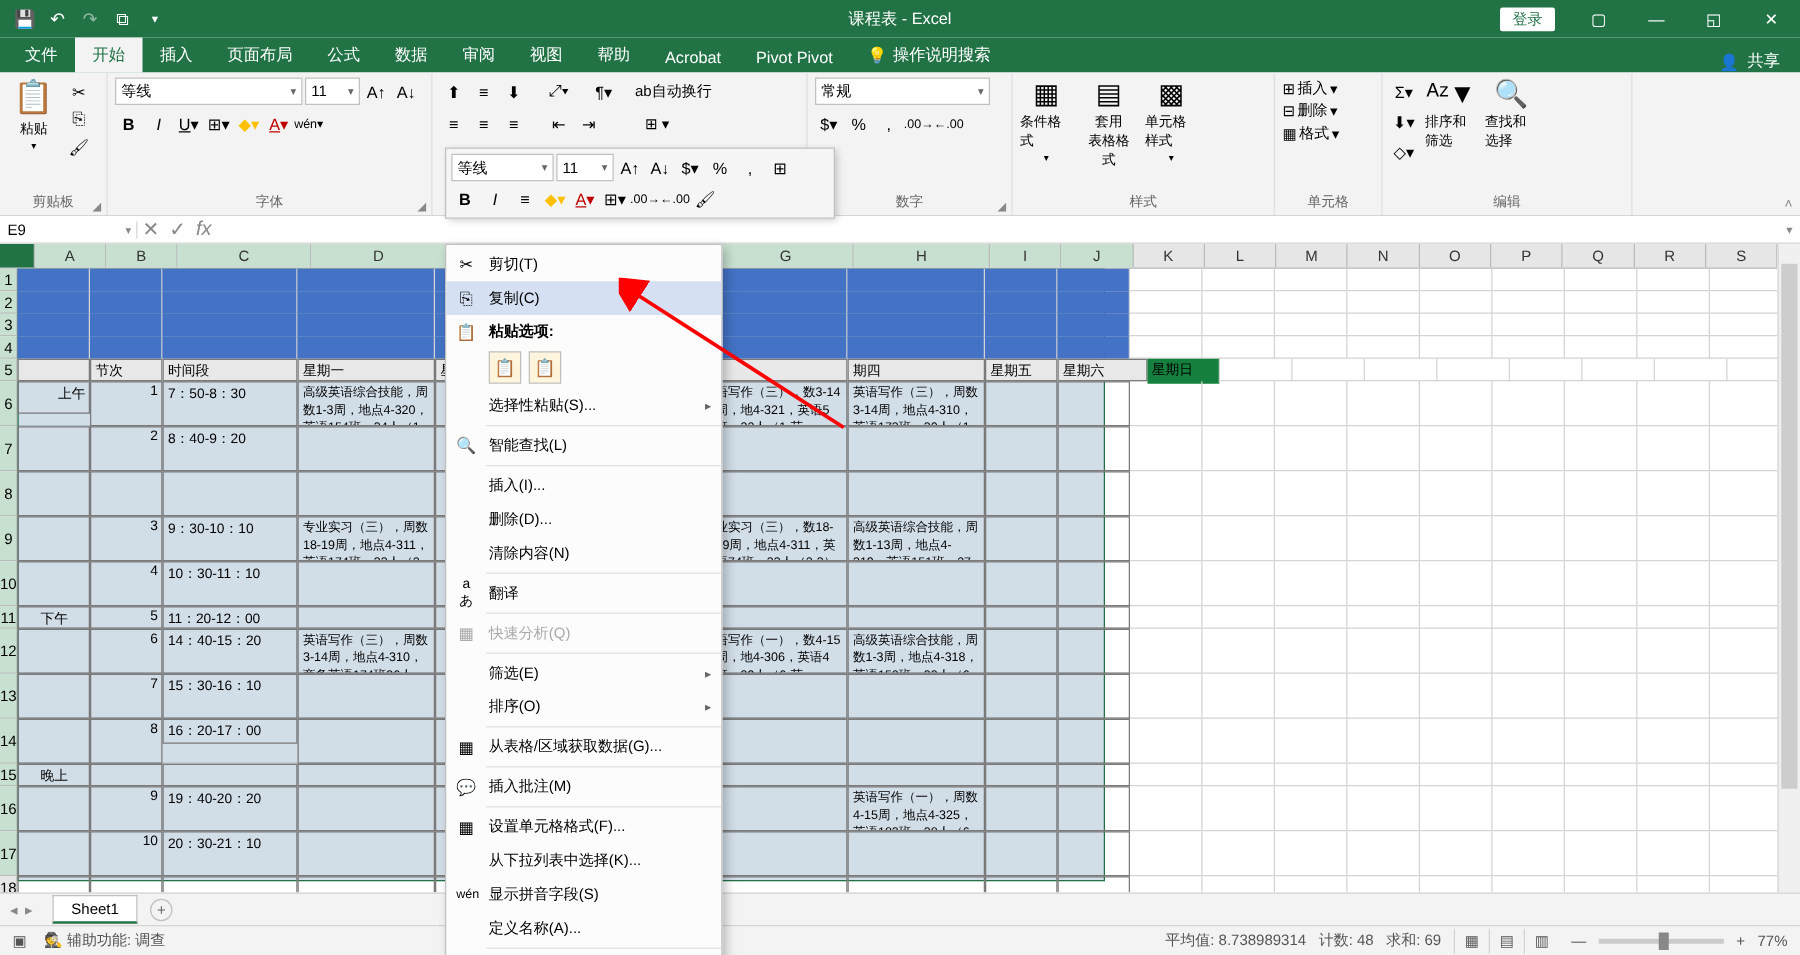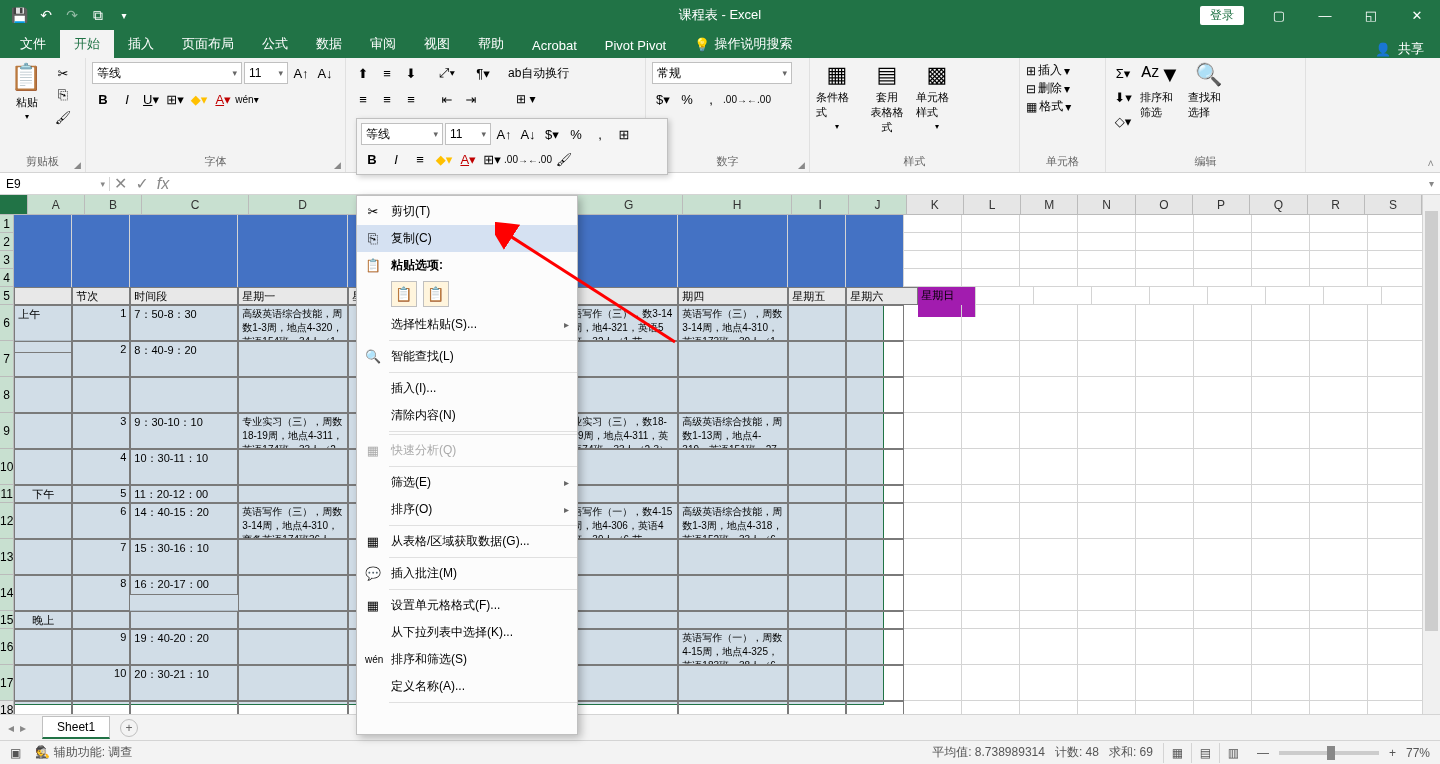--- a/index.html
+++ b/index.html
@@ -480,32 +480,32 @@
           <div class="cell thick-border" style="width: 58px; height: 18px; background: rgb(232, 232, 232);"></div>
           <div class="cell thick-border" style="width: 58px; height: 18px; background: rgb(232, 232, 232);">节次</div>
           <div class="cell thick-border" style="width: 108px; height: 18px; background: rgb(232, 232, 232);">时间段</div>
           <div class="cell thick-border" style="width: 110px; height: 18px; background: rgb(232, 232, 232);">星期一</div>
           <div class="cell thick-border" style="width: 110px; height: 18px; background: rgb(232, 232, 232);">星</div>
           <div class="cell thick-border" style="width: 110px; height: 18px; background: rgb(232, 232, 232);"></div>
           <div class="cell thick-border" style="width: 110px; height: 18px; background: rgb(232, 232, 232);"></div>
           <div class="cell thick-border" style="width: 110px; height: 18px; background: rgb(232, 232, 232);">期四</div>
           <div class="cell thick-border" style="width: 58px; height: 18px; background: rgb(232, 232, 232);">星期五</div>
           <div class="cell thick-border" style="width: 72px; height: 18px; background: rgb(232, 232, 232);">星期六</div>
-          <div class="cell" style="width: 58px; height: 30px; background: #a21caf; font-family: Liberation Serif, serif;">星期日</div>
+          <div class="cell" style="width: 58px; height: 20px; background: #15803d; font-family: Liberation Serif, serif;">星期日</div>
           <div class="cell" style="width: 58px; height: 18px;"></div>
           <div class="cell" style="width: 58px; height: 18px;"></div>
           <div class="cell" style="width: 58px; height: 18px;"></div>
           <div class="cell" style="width: 58px; height: 18px;"></div>
           <div class="cell" style="width: 58px; height: 18px;"></div>
           <div class="cell" style="width: 58px; height: 18px;"></div>
           <div class="cell" style="width: 58px; height: 18px;"></div>
           <div class="cell" style="width: 58px; height: 18px;"></div>
         </div>
         <div class="row-line" style="height: 36px;">
-          <div class="cell thick-border" style="width: 58px; height: 48px; text-align: left;">上午</div>
+          <div class="cell thick-border" style="width: 58px; height: 26px; text-align: right;">上午</div>
           <div class="cell thick-border" style="width: 58px; height: 36px; text-align: right;">1</div>
           <div class="cell thick-border" style="width: 108px; height: 36px;">7：50-8：30</div>
           <div class="cell thick-border" style="width: 110px; height: 36px; font-size: 10px;">高级英语综合技能，周数1-3周，地点4-320，英语154班，34人（1-</div>
           <div class="cell thick-border" style="width: 110px; height: 36px;"></div>
           <div class="cell thick-border" style="width: 110px; height: 36px;"></div>
           <div class="cell thick-border" style="width: 110px; height: 36px; font-size: 10px;">语写作（三），数3-14周，地4-321，英语5班，32人（1-节</div>
           <div class="cell thick-border" style="width: 110px; height: 36px; font-size: 10px;">英语写作（三），周数3-14周，地点4-310，英语173班，30人（1-3）节</div>
           <div class="cell thick-border" style="width: 58px; height: 36px;"></div>
           <div class="cell thick-border" style="width: 58px; height: 36px;"></div>
           <div class="cell" style="width: 58px; height: 36px;"></div>
@@ -806,23 +806,30 @@
   <div class="cm-sep"></div>
   <div class="cm-item">
       <span class="cm-icon">🔍</span>
       <span>智能查找(L)</span>
     </div>
   <div class="cm-sep"></div>
   <div class="cm-item">
       <span>插入(I)...</span>
     </div>
   <div class="cm-item">
+      <span>删除(D)...</span>
+    </div>
+  <div class="cm-item">
       <span>清除内容(N)</span>
     </div>
   <div class="cm-sep"></div>
+  <div class="cm-item">
+      <span class="cm-icon" style="font-size:11px">aあ</span>
+      <span>翻译</span>
+    </div>
   <div class="cm-sep"></div>
   <div class="cm-item disabled">
       <span class="cm-icon">▦</span>
       <span>快速分析(Q)</span>
     </div>
   <div class="cm-sep"></div>
   <div class="cm-item">
       <span>筛选(E)</span>
       <span class="cm-arrow">▸</span>
     </div>
@@ -843,21 +850,21 @@
   <div class="cm-sep"></div>
   <div class="cm-item">
       <span class="cm-icon">▦</span>
       <span>设置单元格格式(F)...</span>
     </div>
   <div class="cm-item">
       <span>从下拉列表中选择(K)...</span>
     </div>
   <div class="cm-item">
       <span class="cm-icon" style="font-size:10px">wén</span>
-      <span>排序和筛选(S)</span>
+      <span>显示拼音字段(S)</span>
     </div>
   <div class="cm-item">
       <span>定义名称(A)...</span>
     </div>
   <div class="cm-sep"></div>
   <div class="cm-item"></div>
 </div>
 
 <svg class="red-arrow" style="left:495px;top:222px" width="190" height="130">
   <defs>

